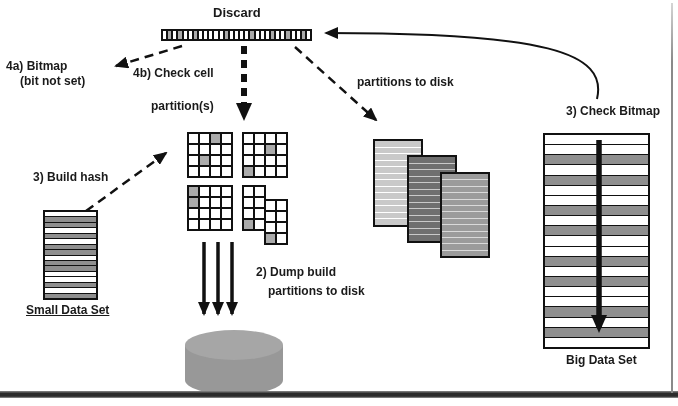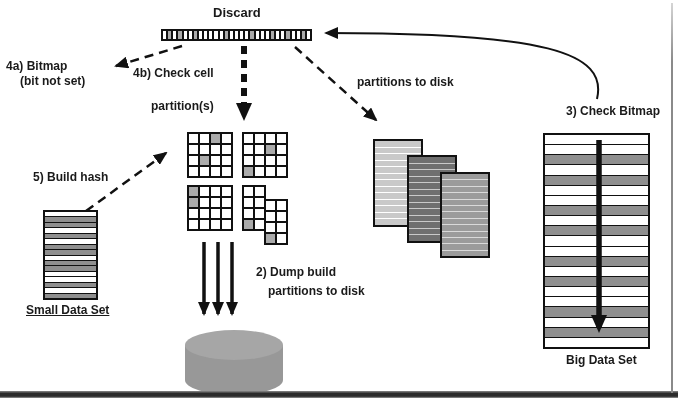--- a/index.html
+++ b/index.html
@@ -83,21 +83,21 @@
   <div class="lbl" style="left:6px;top:59px;">4a) Bitmap</div>
   <div class="lbl" style="left:20px;top:74px;">(bit not set)</div>
 
   <div class="lbl" style="left:133px;top:66px;">4b) Check cell</div>
   <div class="lbl" style="left:151px;top:99px;">partition(s)</div>
 
   <div class="lbl" style="left:357px;top:75px;">partitions to disk</div>
 
   <div class="lbl" style="left:538px;top:104px;margin-left:28px;">3) Check Bitmap</div>
 
-  <div class="lbl" style="left:33px;top:170px;">5) Build hash</div>
+  <div class="lbl" style="left:33px;top:170px;">3) Build hash</div>
 
   <div class="lbl" style="left:256px;top:265px;text-align:right;">2) Dump build</div>
   <div class="lbl" style="left:268px;top:284px;">partitions to disk</div>
 
   <div class="lbl" style="left:26px;top:303px;text-decoration:underline;">Small Data Set</div>
   <div class="lbl" style="left:566px;top:353px;">Big Data Set</div>
 
   <div class="grid grid-1" style="grid-template-columns: repeat(4, 9px);">
       <div class="gcell"></div>
       <div class="gcell"></div>

